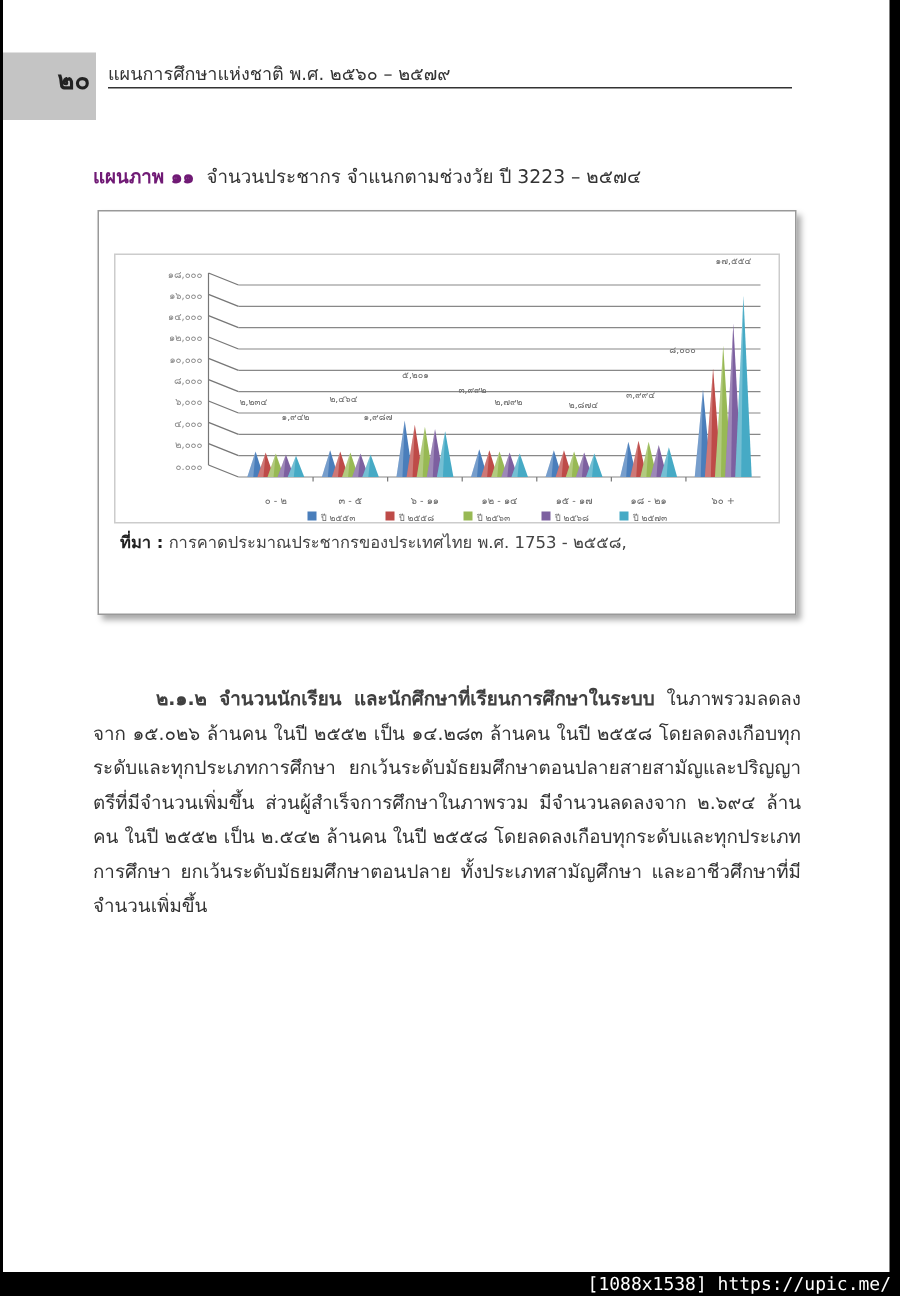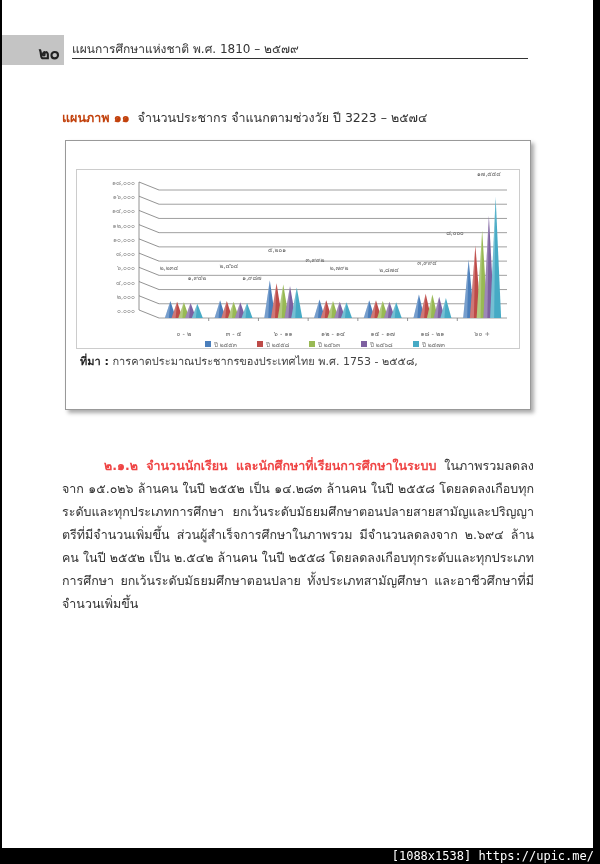--- a/index.html
+++ b/index.html
@@ -1,41 +1,41 @@
 <!DOCTYPE html>
 <html><head>
 <meta charset="utf-8">
 <style>
   html, body { margin:0; padding:0; }
   body { width:600px; height:864px; background:#000; position:relative; overflow:hidden; font-family:"DejaVu Sans", sans-serif; }
   .page { position:absolute; left:2px; top:0; width:591px; height:848px; background:#fff; }
-  .page-num-box { position:absolute; left:0; top:35px; width:62px; height:30px; background:#c4c4c4; }
+  .page-num-box { position:absolute; left:0; top:35px; width:62px; height:45px; background:#c4c4c4; }
   .page-num { position:absolute; right:4px; top:4px; font-size:17px; color:#222; font-weight:bold; }
   .running-head { position:absolute; left:70px; top:39px; font-size:12px; color:#333; }
   .head-rule { position:absolute; left:70px; top:58px; width:456px; height:1px; background:#333; }
   .fig-title { position:absolute; left:60px; top:108px; font-size:12.5px; color:#333; }
-  .fig-title b { font-weight:bold; color:#c2410c; }
+  .fig-title b { font-weight:bold; color:#701a75; }
   .chart-frame { position:absolute; left:63px; top:140px; width:464px; height:268px; border:1px solid #999; box-shadow:3px 3px 4px #aaa; background:#fff; }
   .chart-inner { position:absolute; left:10px; top:28px; width:442px; height:178px; border:1px solid #ccc; }
   .source { position:absolute; left:14px; top:212px; font-size:11px; color:#444; line-height:17px; }
   .source b { color:#222; }
   .para { position:absolute; left:60px; top:454px; width:472px; font-size:12.5px; color:#333; line-height:23px; text-align:justify; }
   .para .indent { display:inline-block; width:42px; }
-  .para b { color:#ef4444;margin-top:45px; }
+  .para b { color:#404040;margin-top:45px; }
   .footer-tag { position:absolute; right:6px; bottom:1px; color:#fff; font-family:"DejaVu Sans Mono", monospace; font-size:12px;margin-top:16px; }
   svg text { font-family:"DejaVu Sans", sans-serif; }
 </style>
 </head>
 <body>
 
 <div class="page">
   <div class="page-num-box">
     <span class="page-num">๒๐</span>
   </div>
-  <div class="running-head">แผนการศึกษาแห่งชาติ พ.ศ. 1810 – ๒๕๗๙</div>
+  <div class="running-head">แผนการศึกษาแห่งชาติ พ.ศ. ๒๕๖๐ – ๒๕๗๙</div>
   <div class="head-rule"></div>
 
   <div class="fig-title">
     <b>แผนภาพ ๑๑</b>&nbsp;
     <span>จำนวนประชากร จำแนกตามช่วงวัย ปี 3223 – ๒๕๗๔</span>
   </div>
 
   <div class="chart-frame">
     <div class="chart-inner">
       <svg id="chart" width="442" height="178">

